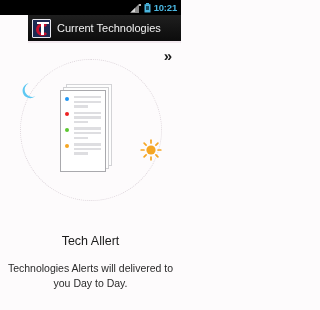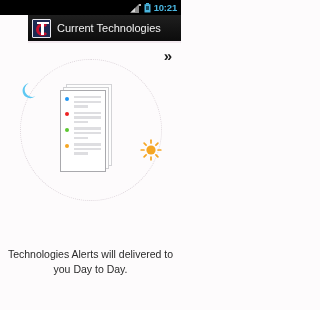--- a/index.html
+++ b/index.html
@@ -103,21 +103,21 @@
   
   .sun { position:absolute; left:140px; top:92px; width:22px; height:22px; }
 
   
   .heading {
     text-align:center; font-size:12.5px; color:#1c1c1c;
     margin-top:16px; line-height:1;
   }
   .body {
     text-align:center; font-size:10.5px; color:#2a2a2a;
-    margin-top:28px; padding:0 6px; line-height:15px;
+    margin-top:13px; padding:0 6px; line-height:15px;
   }
 </style>
 </head>
 <body>
 
 <div id="app">
 
   <div class="statusbar">
     <span class="st-icon">
       <svg width="11" height="9" viewBox="0 0 11 9">
@@ -204,15 +204,16 @@
           <span class="dot" style="background:#f5a623"></span>
           <div class="ln full"></div>
           <div class="ln full"></div>
           <div class="ln short"></div>
         </div>
 
       </div>
     </div>
   </div>
 
+  <div class="heading">Tech Allert</div>
   <div class="body">Technologies Alerts will delivered to you Day to Day.</div>
 
 </div>
 
 </body></html>

